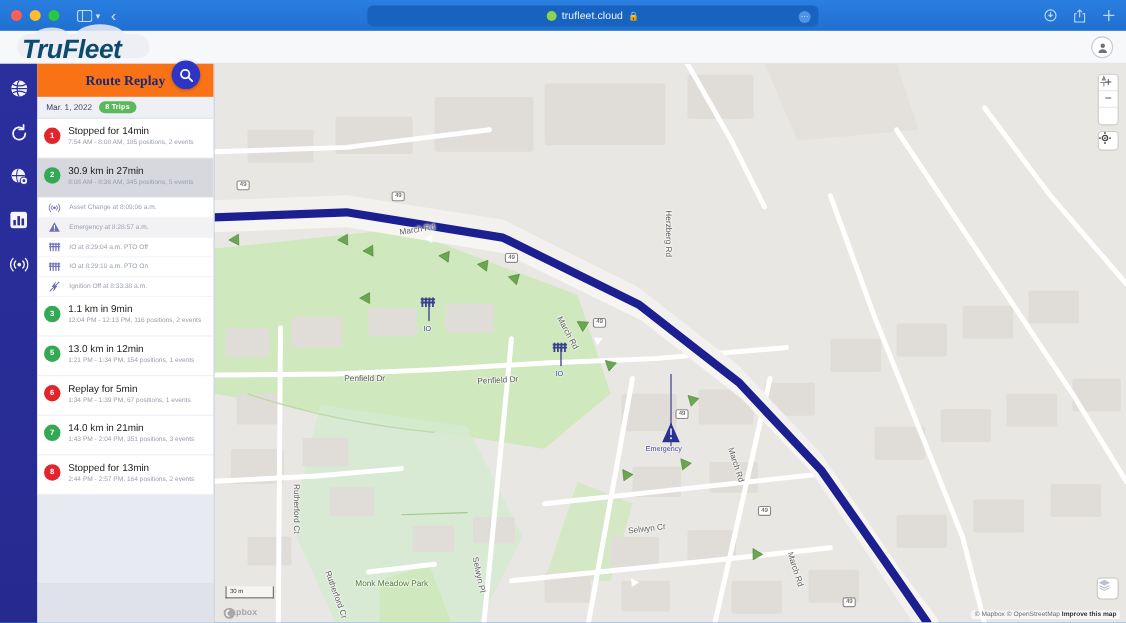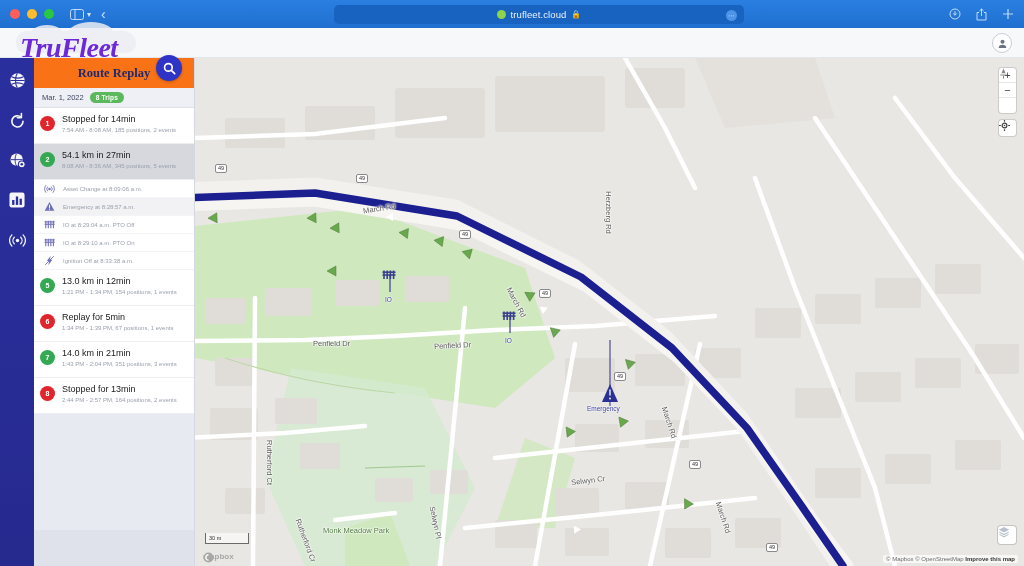--- a/index.html
+++ b/index.html
@@ -43,22 +43,22 @@
   }
   .logo-wrap { position:relative; margin-left:10px; width:160px; height:28px; }
   .logo-cloud {
     position:absolute; left:6px; top:2px; width:120px; height:22px;
     background:#eceef3; border-radius:12px 14px 10px 10px; opacity:.85;
   }
   .logo-cloud:before{content:""; position:absolute; left:14px; top:-6px; width:34px;height:20px;border-radius:50%;background:#eceef3;}
   .logo-cloud:after{content:""; position:absolute; left:52px; top:-9px; width:46px;height:24px;border-radius:50%;background:#eceef3;}
   .logo-text {
     position:absolute; left:10px; top:3px; z-index:2;
-    font-family:Liberation Serif, serif;
-    font-weight:bold; font-style:italic; font-size:28px; color:#6d28d9;
+    font-family:Liberation Sans, sans-serif;
+    font-weight:bold; font-style:italic; font-size:24px; color:#0c4a6e;
     letter-spacing:-0.5px;
   }
   .avatar-btn {
     position:absolute; right:12px; top:5px; width:20px; height:20px; border-radius:50%;
     border:1px solid #c8ccd4; background:#fff; display:flex; align-items:center; justify-content:center;
   }
   
   .rail {
     position:absolute; top:58px; left:0; width:34px; height:508px;
     background: linear-gradient(180deg,#2a2f9e 0%, #262a8f 100%);
@@ -296,21 +296,21 @@
       <span class="trip-num" style="background:#e0262c">1</span>
       <div class="trip-body">
         <div class="trip-head">Stopped for 14min</div>
         <div class="trip-sub">7:54 AM - 8:08 AM, 185 positions, 2 events</div>
       </div>
     </div>
 
     <div class="trip alt">
       <span class="trip-num" style="background:#34a853">2</span>
       <div class="trip-body">
-        <div class="trip-head">54.1 km in 27min</div>
+        <div class="trip-head">30.9 km in 27min</div>
         <div class="trip-sub">8:08 AM - 8:36 AM, 345 positions, 5 events</div>
       </div>
     </div>
 
     <div class="event-list">
       <div class="event">
         <span class="event-ico">
           <svg width="11" height="11" viewBox="0 0 14 14">
               <circle cx="7" cy="7.5" r="1.6" fill="#6f71b8"></circle>
               <path d="M4.4 5a3.7 3.7 0 0 0 0 5M9.6 5a3.7 3.7 0 0 1 0 5M2.4 3a6.6 6.6 0 0 0 0 9M11.6 3a6.6 6.6 0 0 1 0 9" fill="none" stroke="#6f71b8" stroke-width="1.1" stroke-linecap="round"></path>
@@ -362,20 +362,27 @@
         <span class="event-ico">
           <svg width="11" height="11" viewBox="0 0 14 14">
               <path d="M8.6 1L3.6 7.6h3L5.4 13l5.2-6.8H7.4z" fill="#6f71b8"></path>
               <line x1="1.5" y1="12.5" x2="12.5" y2="1.5" stroke="#6f71b8" stroke-width="1.2"></line>
             </svg>
         </span>
         <span class="event-text">Ignition Off at 8:33:38 a.m.</span>
       </div>
     </div>
 
+    <div class="trip">
+      <span class="trip-num" style="background:#34a853">3</span>
+      <div class="trip-body">
+        <div class="trip-head">1.1 km in 9min</div>
+        <div class="trip-sub">12:04 PM - 12:13 PM, 116 positions, 2 events</div>
+      </div>
+    </div>
     <div class="trip">
       <span class="trip-num" style="background:#34a853">5</span>
       <div class="trip-body">
         <div class="trip-head">13.0 km in 12min</div>
         <div class="trip-sub">1:21 PM - 1:34 PM, 154 positions, 1 events</div>
       </div>
     </div>
     <div class="trip">
       <span class="trip-num" style="background:#e0262c">6</span>
       <div class="trip-body">

